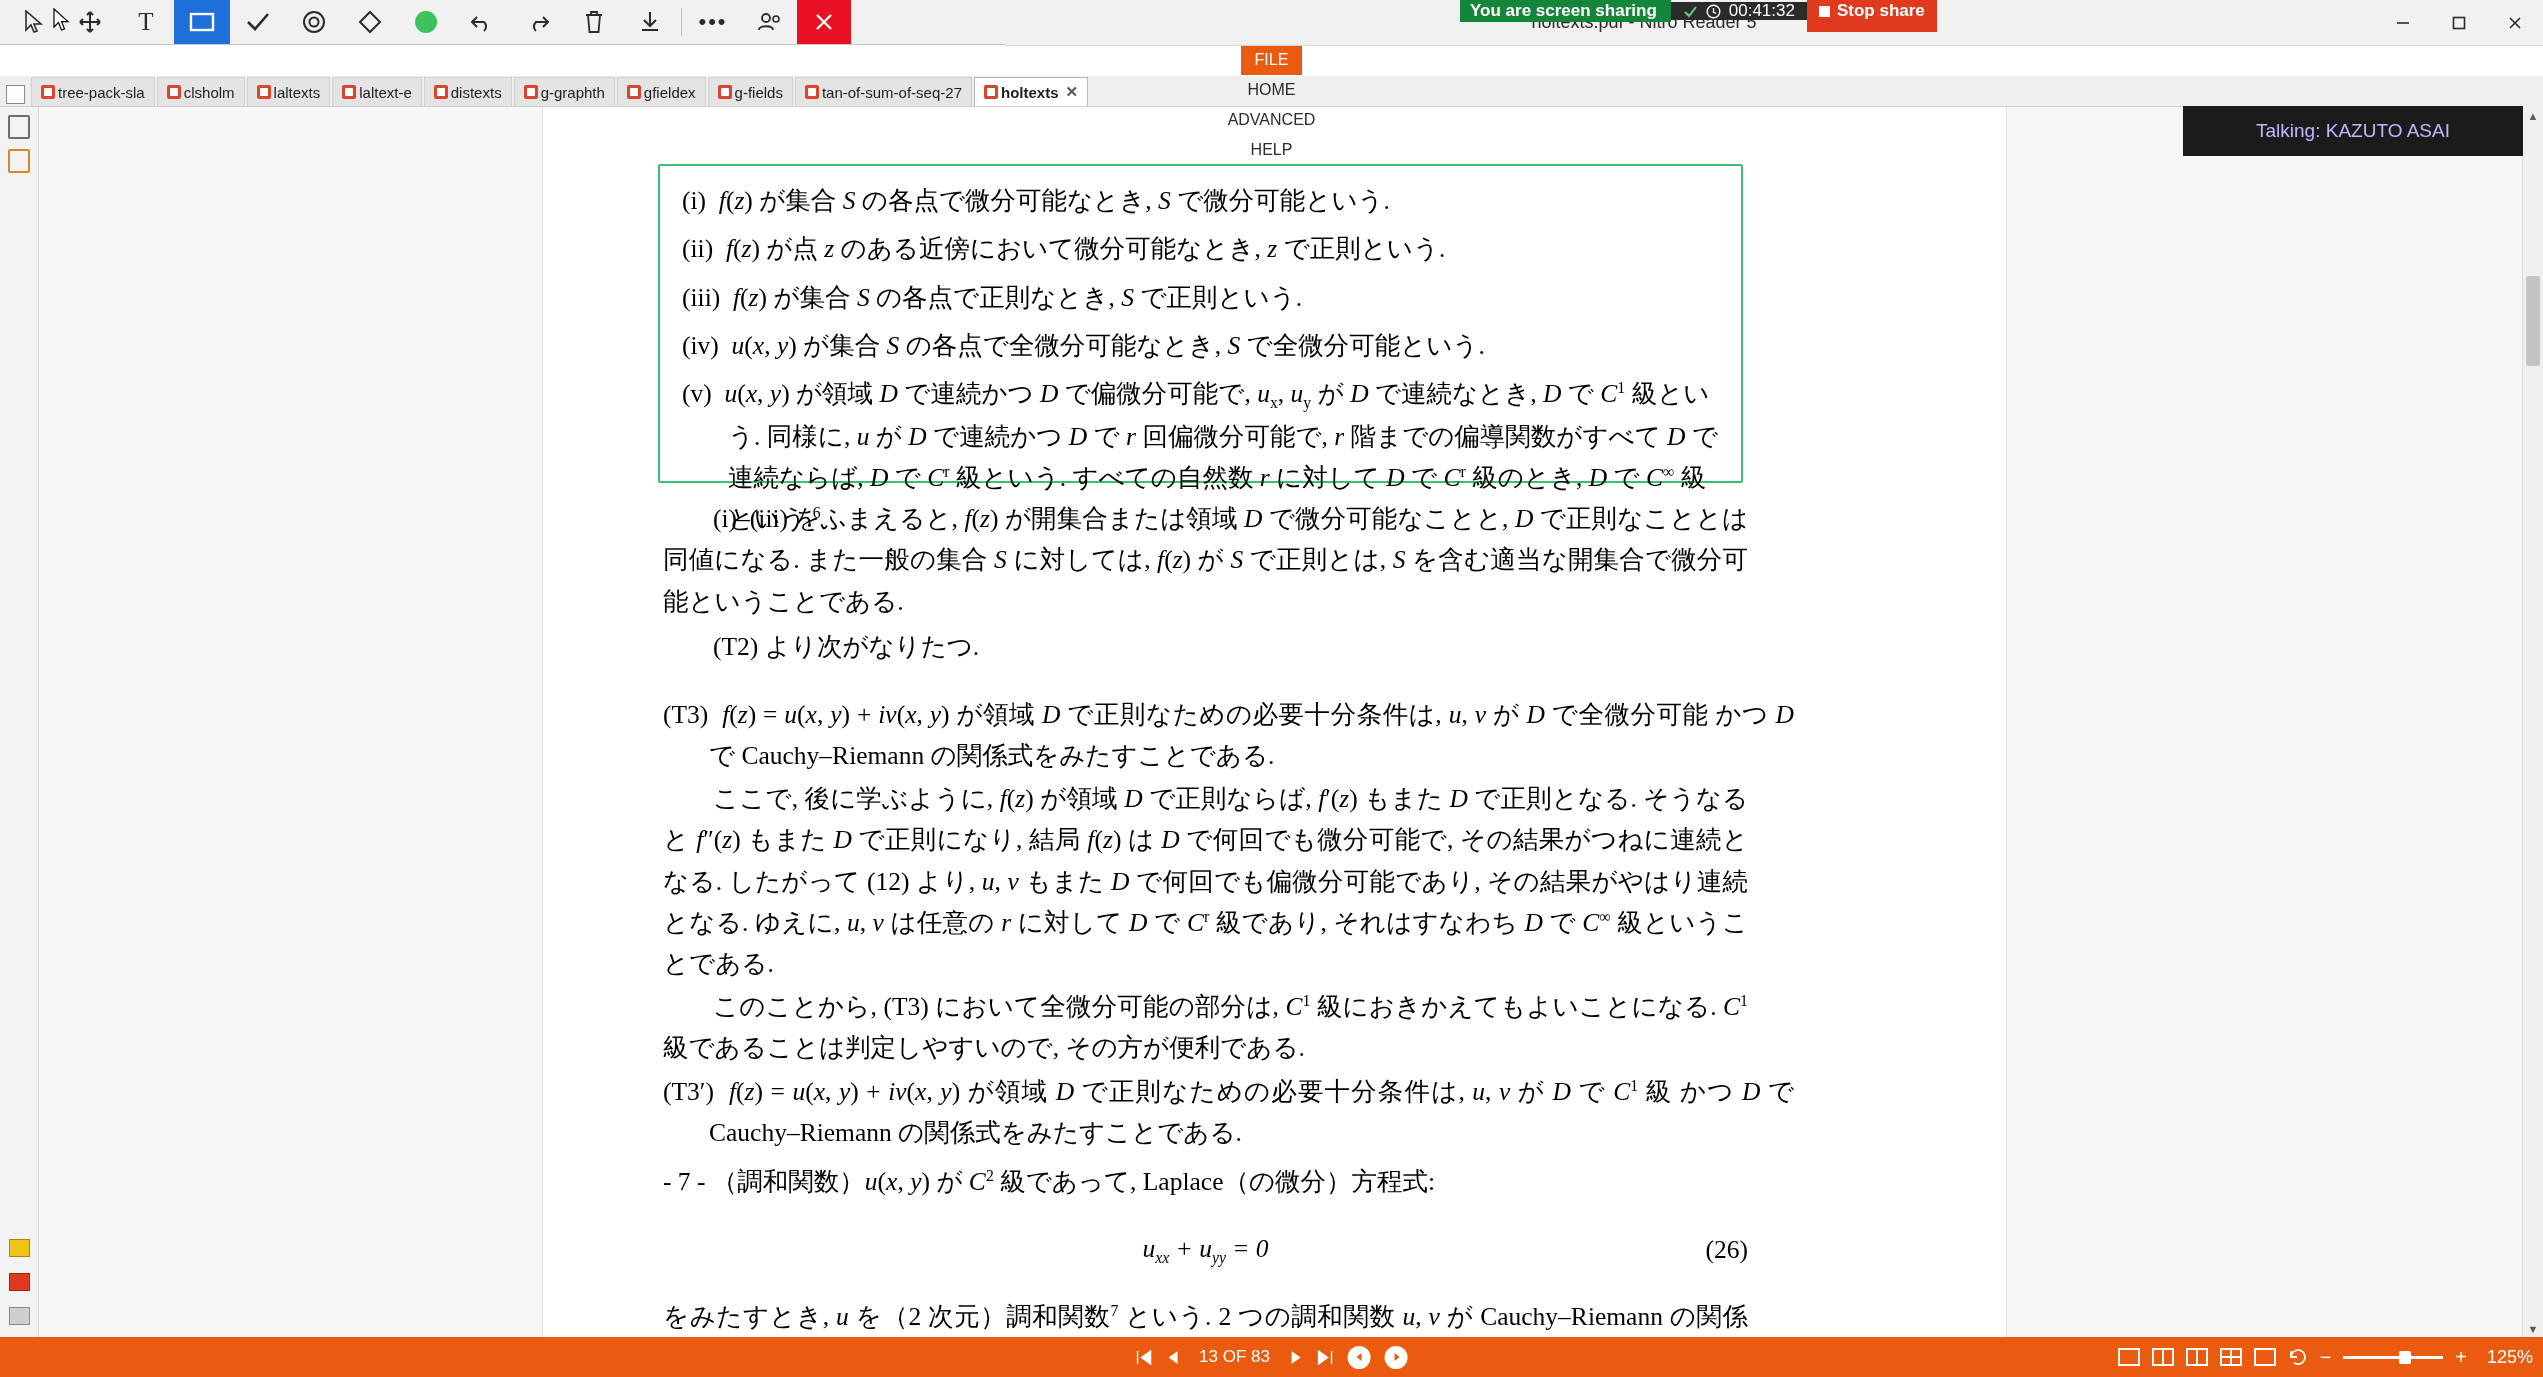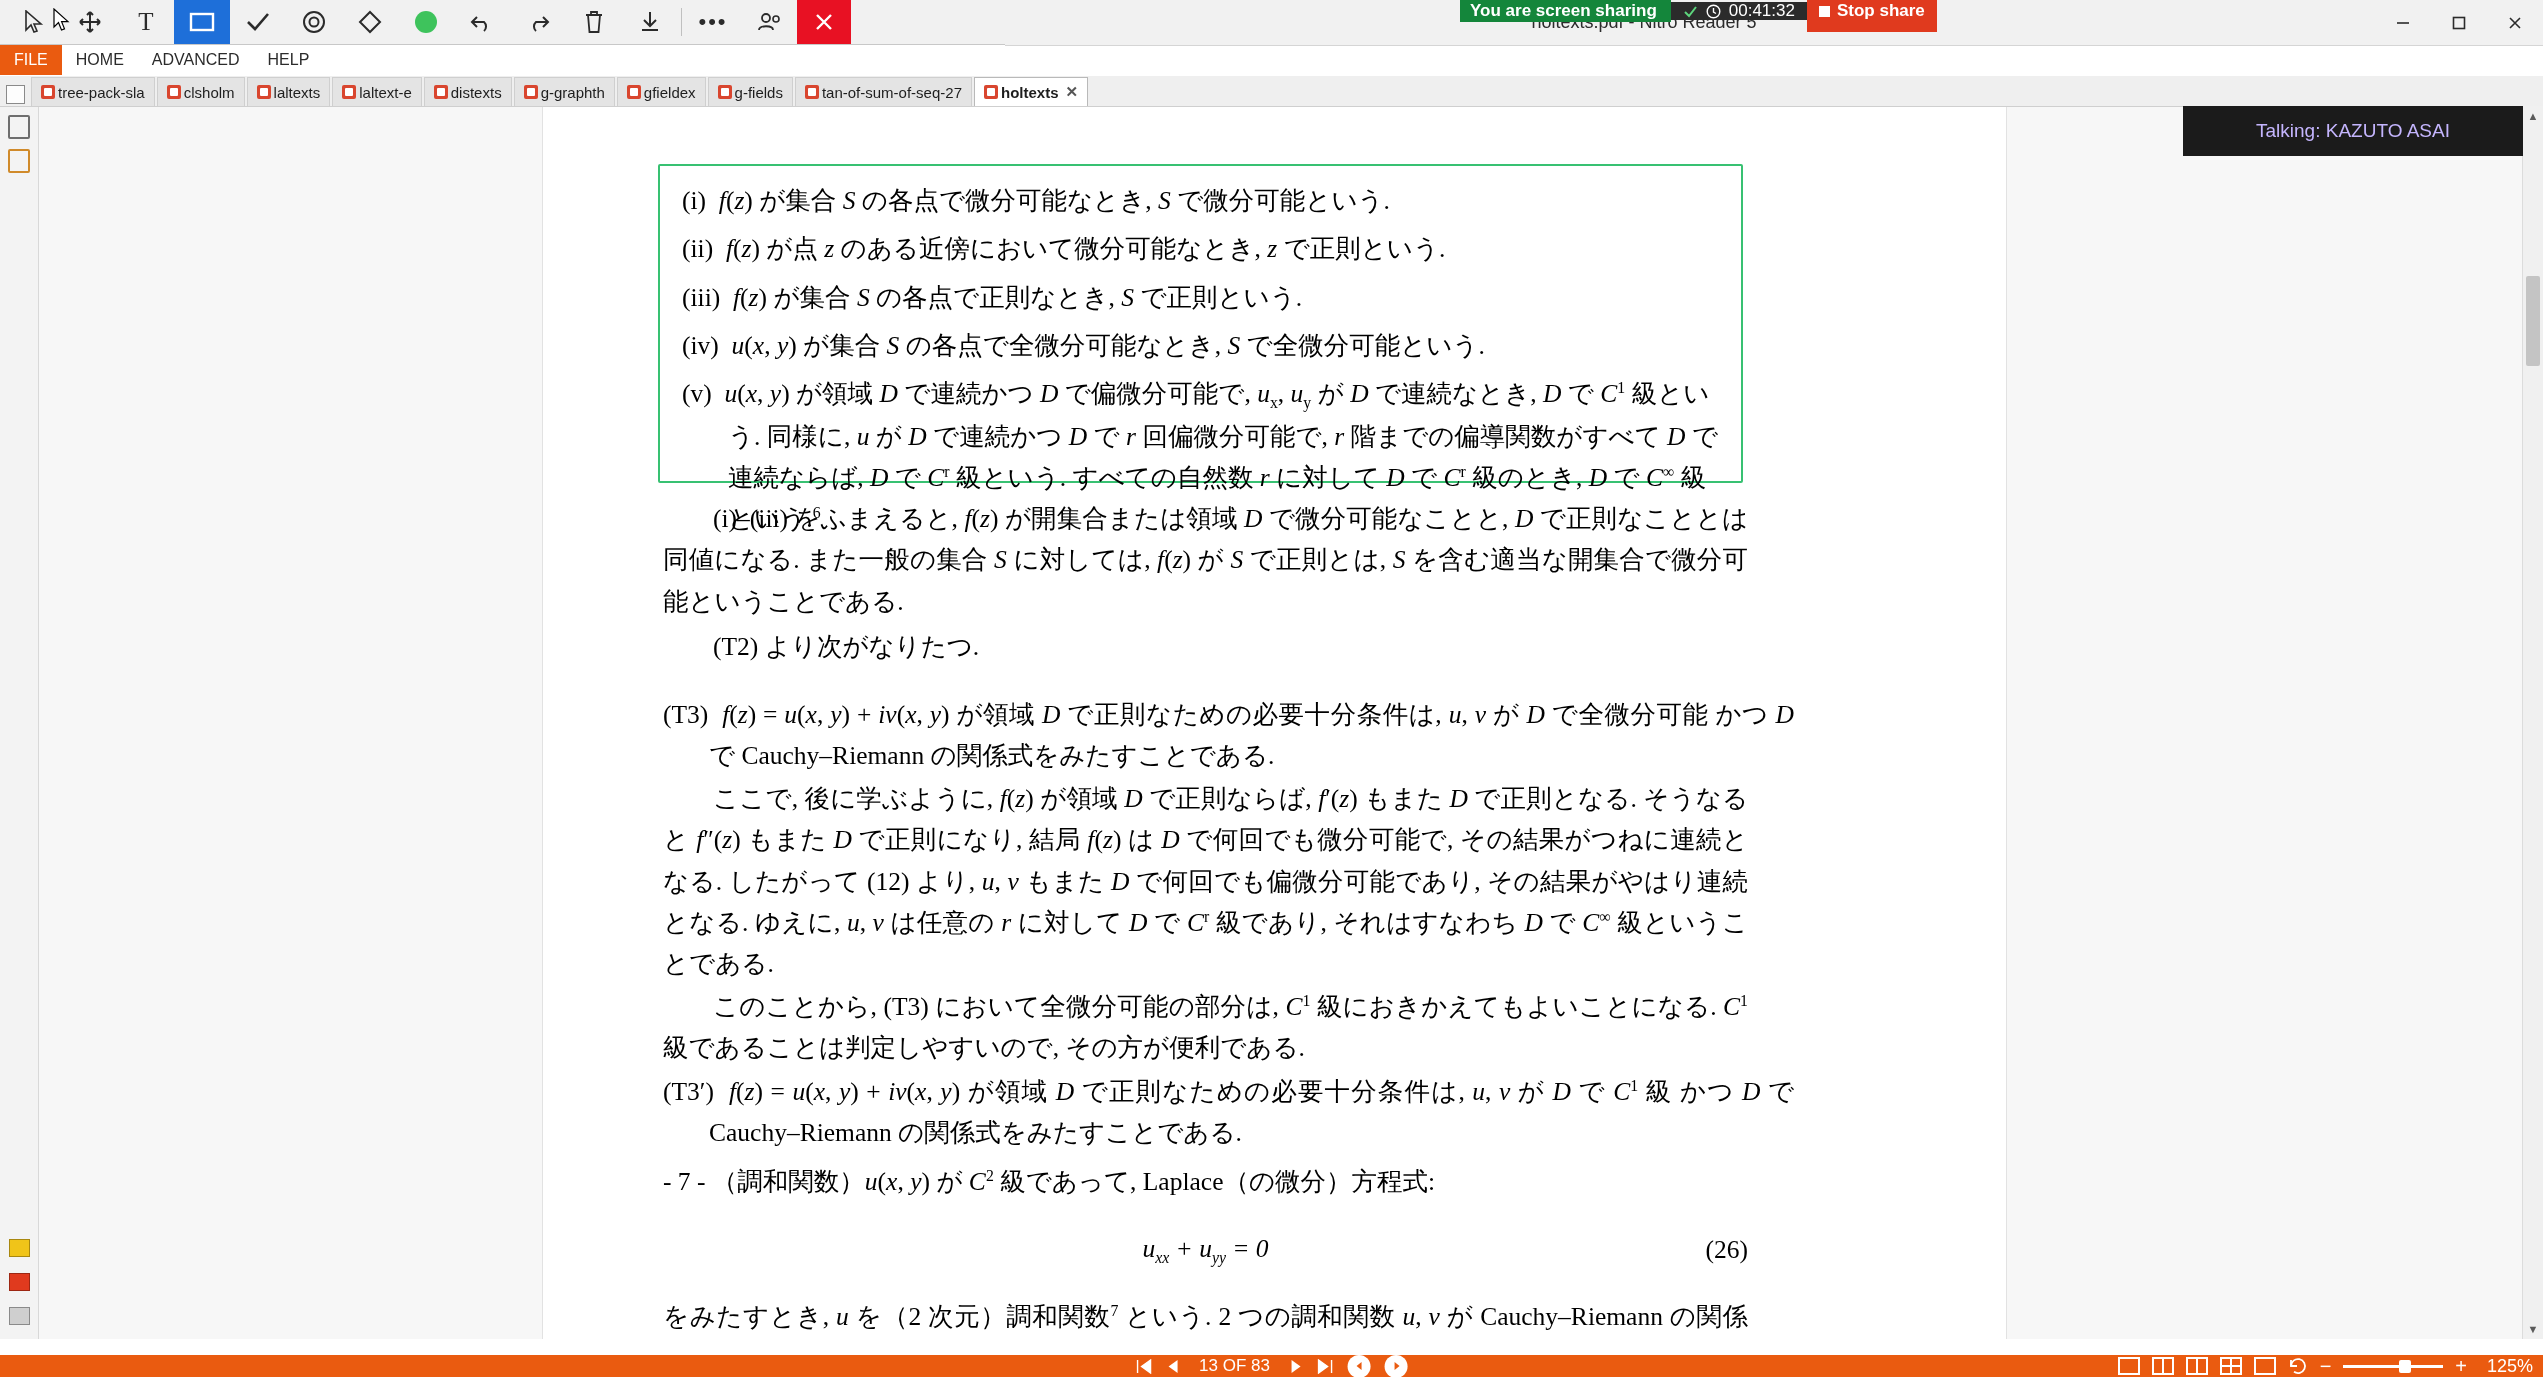--- a/index.html
+++ b/index.html
@@ -144,20 +144,21 @@
   .menubar {
     position: absolute;
     left: 0; top: 45px;
     right: 0;
     height: 30px;
     background: #ffffff;
     display: flex;
     align-items: center;
     z-index: 15;
     border-bottom: 1px solid #ffffff;
+    flex-direction: column;
   }
   .menu-item {
     font-size: 16px;
     color: #2b2b2b;
     padding: 0 14px;
     line-height: 30px;
     height: 30px;
   }
   .menu-item.file {
     color: #ffffff;
@@ -356,21 +357,21 @@
     align-items: center;
     justify-content: center;
     font-size: 19px;
     z-index: 50;
   }
 
   
   .statusbar {
     position: absolute;
     left: 0; right: 0; bottom: 0;
-    height: 22px;
+    height: 40px;
     background: #ea5b10;
     display: flex;
     align-items: center;
     color: #ffffff;
     font-size: 17px;
     z-index: 30;
   }
   .nav-center {
     position: absolute;
     left: 50%;

